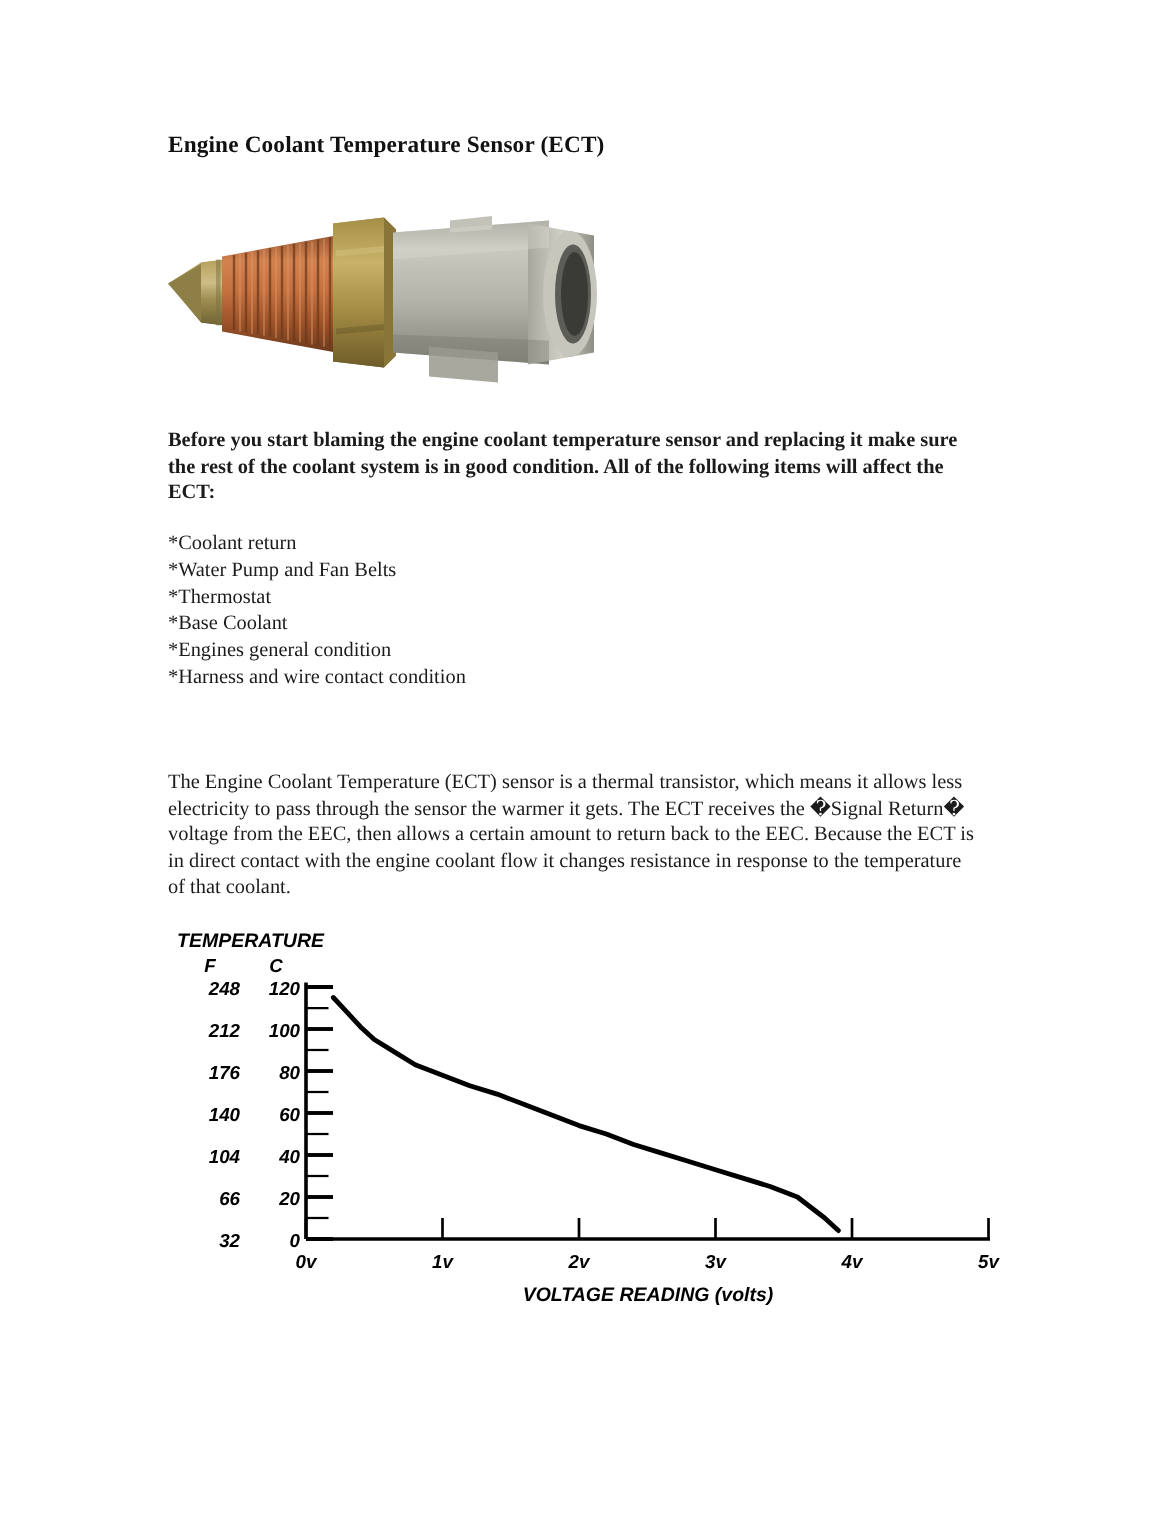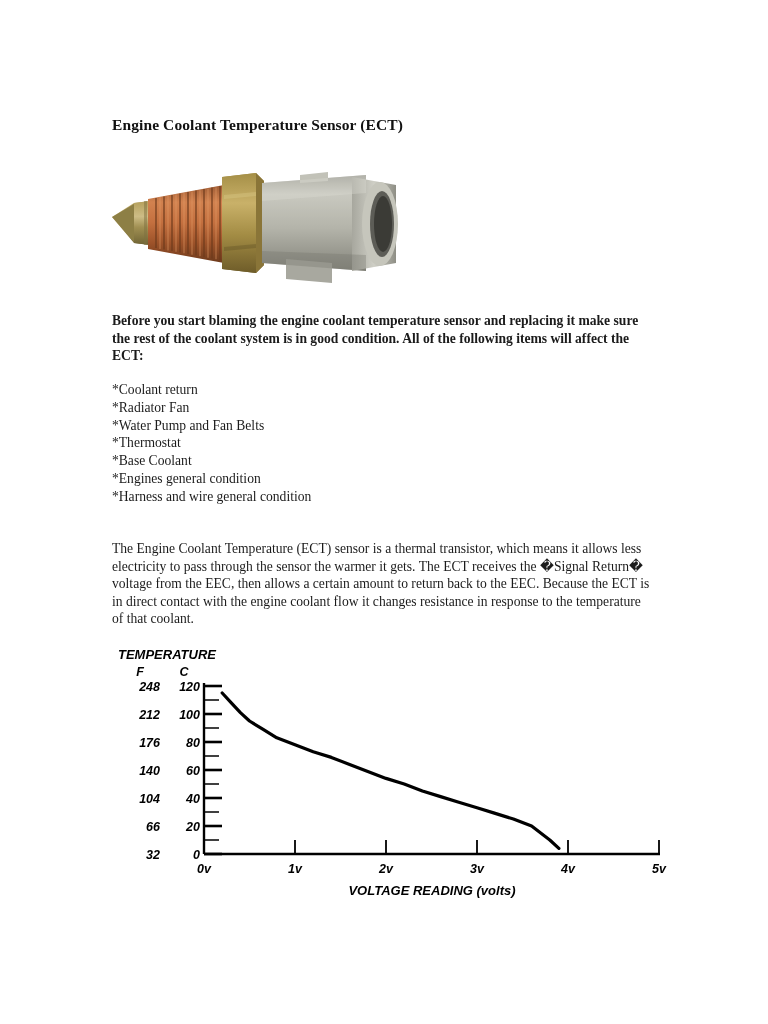--- a/index.html
+++ b/index.html
@@ -12,21 +12,20 @@
     height: 1024px;
     position: relative;
     font-family: "Liberation Serif", "DejaVu Serif", serif;
     color: #1a1a1a;
     overflow: hidden;
   }
   .page {
     position: absolute;
     inset: 0;
     background: #ffffff;
-    margin-top: 28px;
   }
 
   
   .doc-title {
     position: absolute;
     left: 112px;
     top: 88px;
     font-size: 15.5px;
     font-weight: bold;
     letter-spacing: 0.1px;
@@ -204,26 +203,25 @@
 
       <path d="M158,24 L262,16 L262,34 L158,42 Z" fill="#dcdcd3" opacity="0.35"></path>
       <path d="M158,92 L262,96 L262,112 L158,104 Z" fill="#75756d" opacity="0.35"></path>
     </svg>
   </div>
 
   <div class="para para-intro">Before you start blaming the engine coolant temperature sensor and replacing it make sure the rest of the coolant system is in good condition. All of the following items will affect the ECT:</div>
 
   <div class="bullet-list">
     <div>*Coolant return</div>
-    <div>*Radiator Fan</div>
     <div>*Water Pump and Fan Belts</div>
     <div>*Thermostat</div>
     <div>*Base Coolant</div>
     <div>*Engines general condition</div>
-    <div>*Harness and wire general condition</div>
+    <div>*Harness and wire contact condition</div>
   </div>
 
   <div class="para para-desc">The Engine Coolant Temperature (ECT) sensor is a thermal transistor, which means it allows less electricity to pass through the sensor the warmer it gets. The ECT receives the �Signal Return� voltage from the EEC, then allows a certain amount to return back to the EEC. Because the ECT is in direct contact with the engine coolant flow it changes resistance in response to the temperature of that coolant.</div>
 
   <div class="chart-wrap">
     <svg class="chart-svg" width="560" height="262" viewBox="0 0 560 262">
       <rect x="0" y="0" width="560" height="262" fill="#ffffff"></rect>
 
       <text class="ch-title" x="6" y="14">TEMPERATURE</text>
       <text class="ch-colhead" x="28" y="31" text-anchor="middle">F</text>

